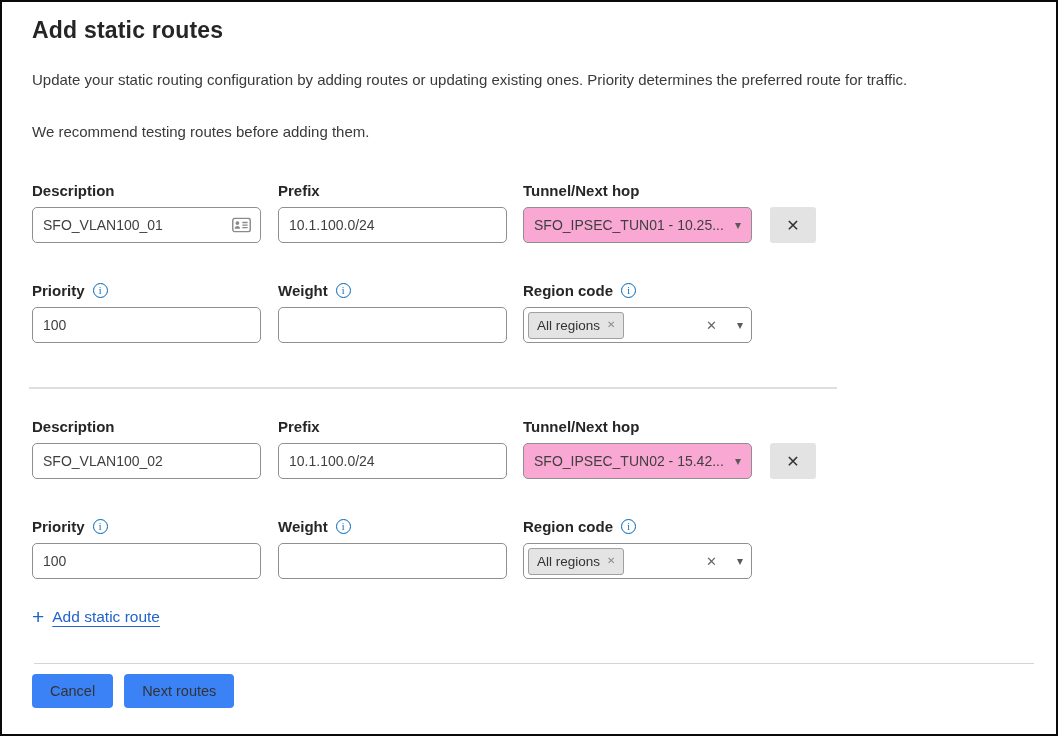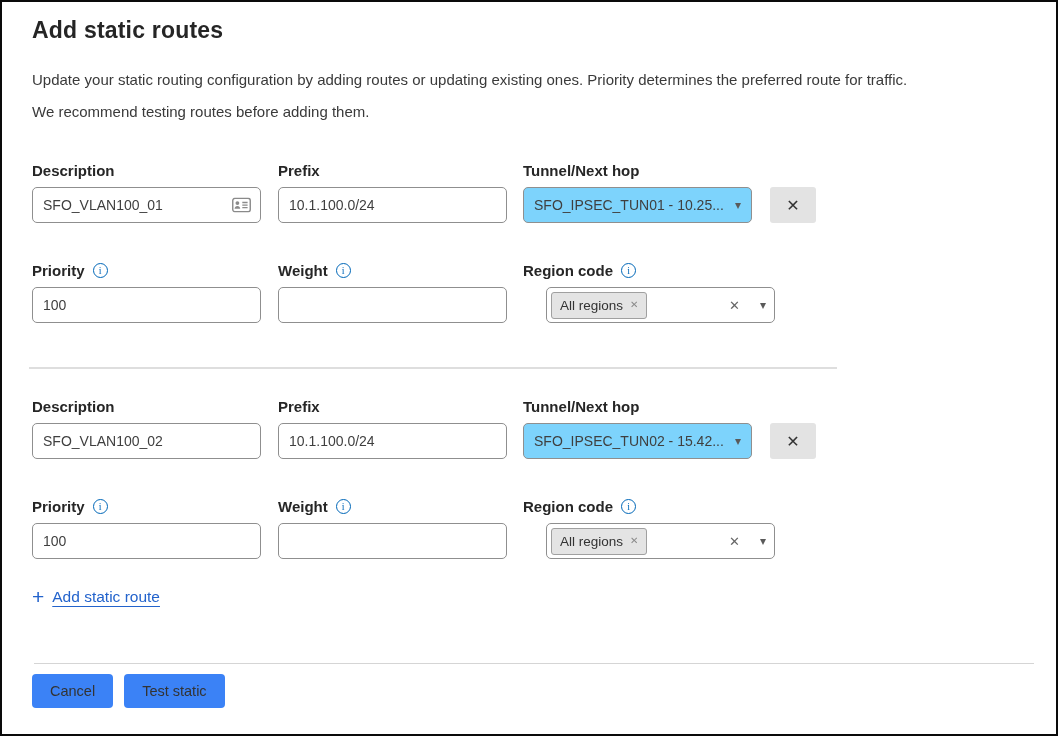--- a/index.html
+++ b/index.html
@@ -25,21 +25,21 @@
     line-height: 28px;
     letter-spacing: .2px;
   }
   p.intro {
     font-size: 15px;
     color: #3a3a3a;
     line-height: 20px;
     margin-top: 26px;
     white-space: nowrap;
   }
-  p.intro.second { margin-top: 12px; }
+  p.intro.second { margin-top: 32px; }
 
   .route-section.first { margin-top: 39px; }
   .field-row { display: flex; align-items: flex-start; }
   .field-row + .field-row { margin-top: 38px; }
 
   .field { width: 229px; margin-right: 17px; }
   .field.col3 { margin-right: 0; }
   .field.col2 { margin-right: 16px; }
 
   .field-label {
@@ -85,21 +85,21 @@
     right: 8px; top: 50%;
     transform: translateY(-50%);
     display: inline-flex;
     cursor: pointer;
   }
 
   .select {
     width: 229px; height: 36px;
     border: 1px solid #8f8f8f;
     border-radius: 5px;
-    background: #7dd3fc;
+    background: #f9a8d4;
     display: flex;
     align-items: center;
     padding: 0 10px;
     cursor: pointer;
     position: relative;
   }
   .select-value {
     font-size: 14px;
     color: #3f3f3f;
     white-space: nowrap;
@@ -132,21 +132,20 @@
 
   .region-select {
     width: 229px; height: 36px;
     border: 1px solid #8f8f8f;
     border-radius: 5px;
     background: #fff;
     display: flex;
     align-items: center;
     padding: 0 8px 0 4px;
     cursor: pointer;
-    margin-left: 23px;
   }
   .chip {
     display: inline-flex;
     align-items: center;
     height: 27px;
     background: #e4e4e4;
     border: 1px solid #a0a0a0;
     border-radius: 3px;
     padding: 0 8px;
     max-width: 150px;
@@ -378,16 +377,16 @@
     <a class="add-route">
       <span class="plus-glyph">+</span>
       <span class="add-route-label">Add static route</span>
     </a>
   </div>
 
   <div class="footer">
     <hr class="footer-divider">
     <div class="footer-buttons">
       <button class="btn btn-gray">Cancel</button>
-      <button class="btn btn-gray">Test static</button>
+      <button class="btn btn-gray">Next routes</button>
     </div>
   </div>
 </div>
 
 </body></html>

